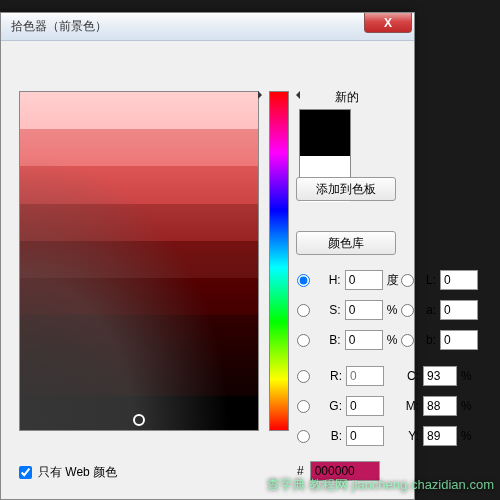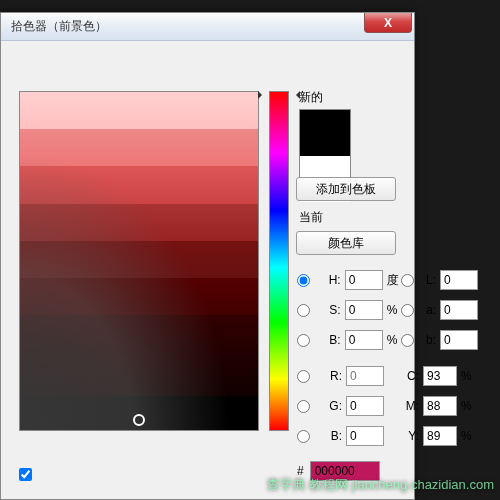--- a/index.html
+++ b/index.html
@@ -21,21 +21,21 @@
     #200 77%, #100 90%,
     #000 90%, #000 100%);
   border:1px solid #888;position:absolute}
 .color-field::before{content:"";position:absolute;inset:0;background:radial-gradient(ellipse 380px 500px at 0% 100%, rgba(60,60,60,0.9) 0%, rgba(100,100,100,0.5) 30%, transparent 55%)}
 .picker-marker{position:absolute;bottom:4px;left:50%;width:12px;height:12px;border:2px solid #fff;border-radius:50%;transform:translateX(-50%)}
 .hue-strip{position:absolute;top:50px;left:268px;width:20px;height:340px;background:linear-gradient(to bottom,#f00 0%,#f0f 18%,#00f 35%,#0ff 52%,#0f0 68%,#ff0 85%,#f00 100%);border:1px solid #888}
 .hue-strip .marker{position:absolute;top:-1px;left:-4px;right:-4px;height:3px;border-top:4px solid transparent;border-bottom:4px solid transparent}
 .hue-strip .marker::before,.hue-strip .marker::after{content:"";position:absolute;top:-4px;border:4px solid transparent}
 .hue-strip .marker::before{left:-8px;border-left-color:#333}
 .hue-strip .marker::after{right:-8px;border-right-color:#333}
-.swatch-label{position:absolute;left:298px;width:60px;text-align:left}
+.swatch-label{position:absolute;left:298px;width:60px;text-align:right}
 .swatch-new{top:48px}
 .swatch-cur{top:168px}
 .swatch{position:absolute;left:298px;top:68px;width:52px;height:92px;border:1px solid #888}
 .swatch .new{height:46px;background:#000}
 .swatch .old{height:46px;background:#fff}
 .btn{position:absolute;right:18px;width:100px;height:24px;background:linear-gradient(#fdfdfd,#e8e8e8);border:1px solid #9a9a9a;border-radius:3px;cursor:pointer;text-align:center;line-height:22px}
 .btn-ok{top:48px;background:linear-gradient(#eaf4ff,#cde5ff);border-color:#6fa8dc;box-shadow:0 0 3px #7eb6ff}
 .btn-cancel{top:82px}
 .btn-add{top:136px}
 .btn-lib{top:190px}
@@ -78,21 +78,20 @@
 
     <div class="hue-strip">
       <div class="marker"></div>
     </div>
 
     <div class="swatch-label swatch-new">新的</div>
     <div class="swatch">
       <div class="new"></div>
       <div class="old"></div>
     </div>
-    <div class="swatch-label swatch-cur">当前</div>
 
     <div class="btn btn-add">添加到色板</div>
     <div class="btn btn-lib">颜色库</div>
 
     <div class="field-group hsb">
       <div class="row">
         <input type="radio" class="radio" name="mode" checked="" style="">
         <label>H:</label>
         <input type="text" value="0" style="">
         <span class="unit">度</span>
@@ -165,18 +164,19 @@
       </div>
     </div>
 
     <div class="hex-row">
       <label>#</label>
       <input type="text" value="000000" style="">
     </div>
 
     <div class="web-only">
       <input type="checkbox" checked="" style="">
+      <span>只有 Web 颜色</span>
     </div>
 
   </div>
 </div>
 
 <div class="overlay">查字典 教程网 jiaocheng.chazidian.com</div>
 
 </body></html>

